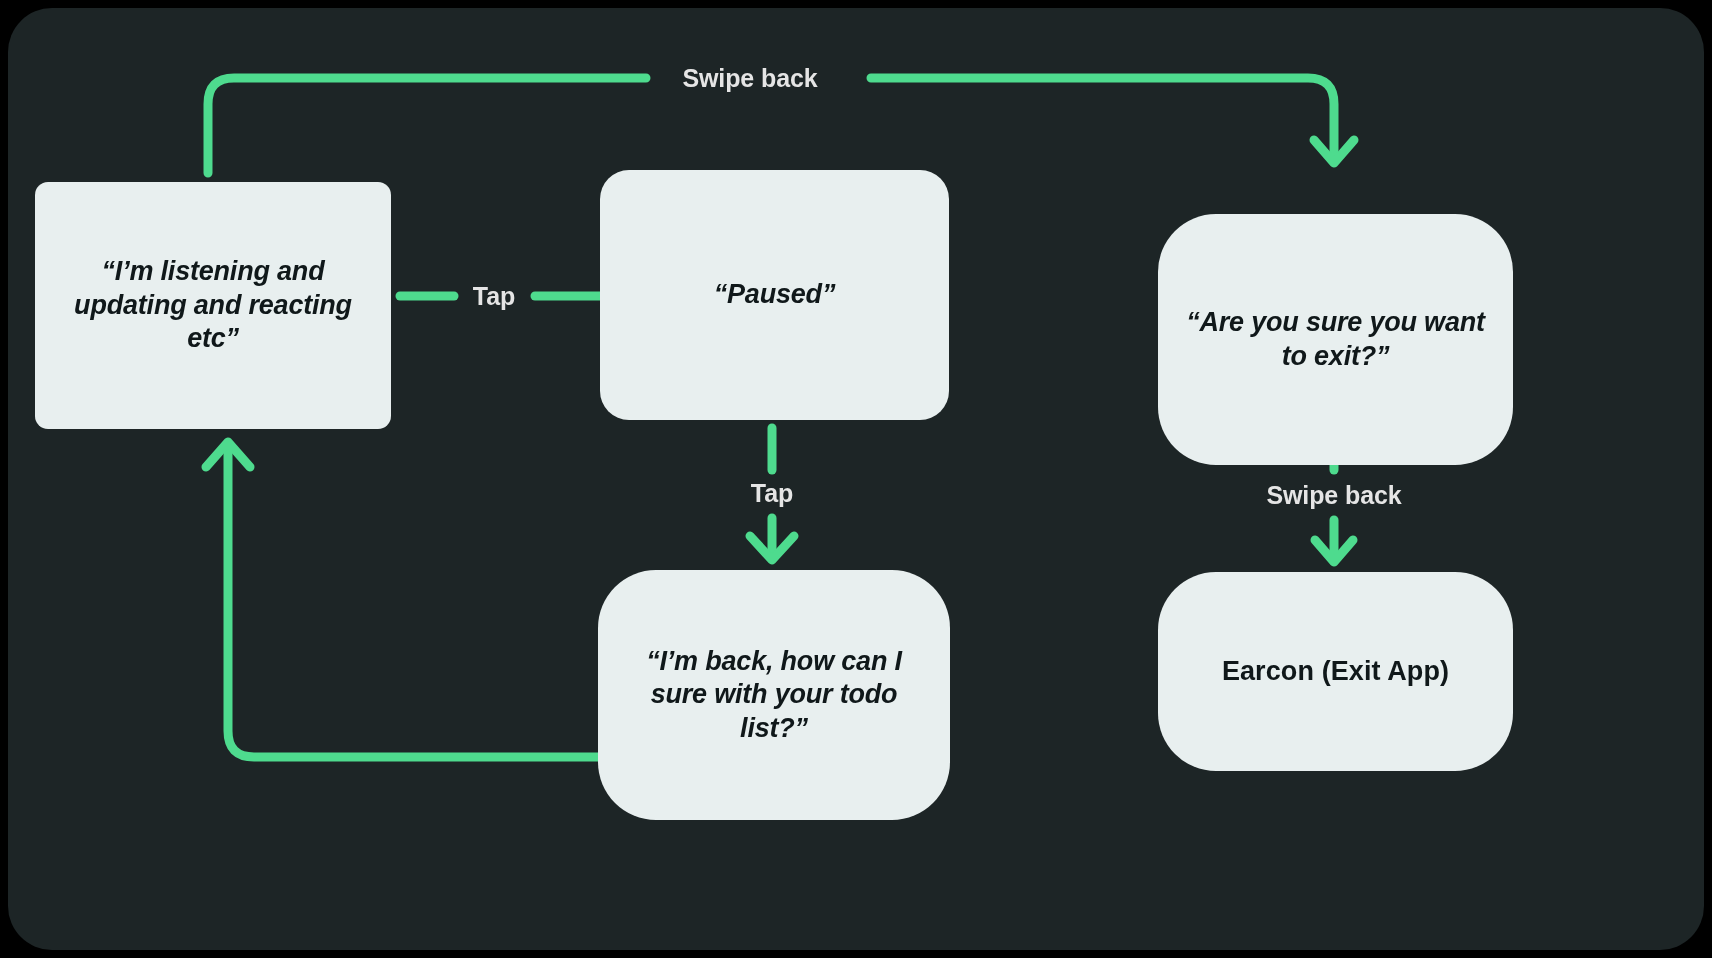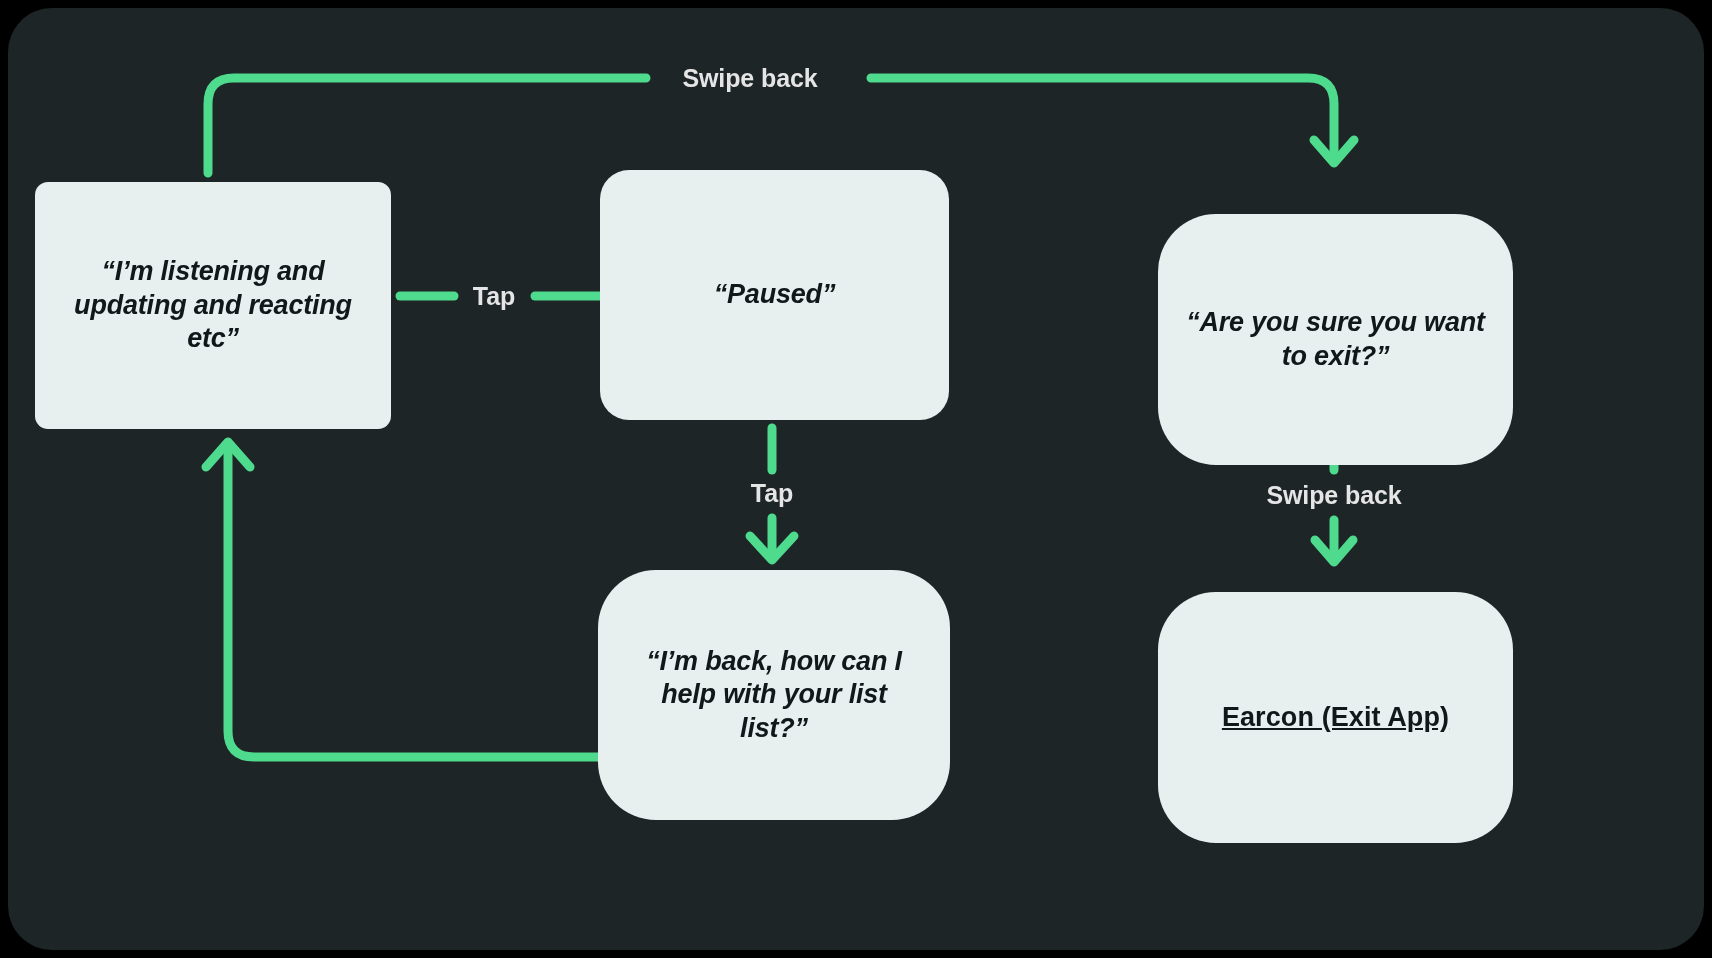--- a/index.html
+++ b/index.html
@@ -65,21 +65,21 @@
     top: 0;
     width: 1696px;
     height: 942px;
     pointer-events: none;
   }
   
   #node-listening { left: 27px;   top: 174px; width: 356px; height: 247px; border-radius: 13px; }
   #node-paused    { left: 592px;  top: 162px; width: 349px; height: 250px; border-radius: 29px; }
   #node-confirm   { left: 1150px; top: 162px; width: 355px; height: 251px; margin-top: 44px; }
   #node-back      { left: 590px;  top: 562px; width: 352px; height: 250px; }
-  #node-earcon    { left: 1150px; top: 584px; width: 355px; height: 251px; text-decoration: underline; }
+  #node-earcon    { left: 1150px; top: 564px; width: 355px; height: 199px; }
 </style>
 </head>
 <body>
 
 <div id="stage">
   <div id="canvas">
 
     <svg id="wires" viewBox="0 0 1696 942">
       <defs>
         <style>
@@ -124,21 +124,21 @@
 
     <div class="node" id="node-paused">
       <span>“Paused”</span>
     </div>
 
     <div class="node" id="node-confirm">
       <span>“Are you sure you want to exit?”</span>
     </div>
 
     <div class="node" id="node-back">
-      <span>“I’m back, how can I help with your list list?”</span>
+      <span>“I’m back, how can I sure with your todo list?”</span>
     </div>
 
     <div class="node plain" id="node-earcon">
       <span>Earcon (Exit App)</span>
     </div>
 
     <div class="edge-label" style="left: 742px; top: 70px;">Swipe back</div>
 
     <div class="edge-label" style="left: 486px; top: 288px;">Tap</div>
 

